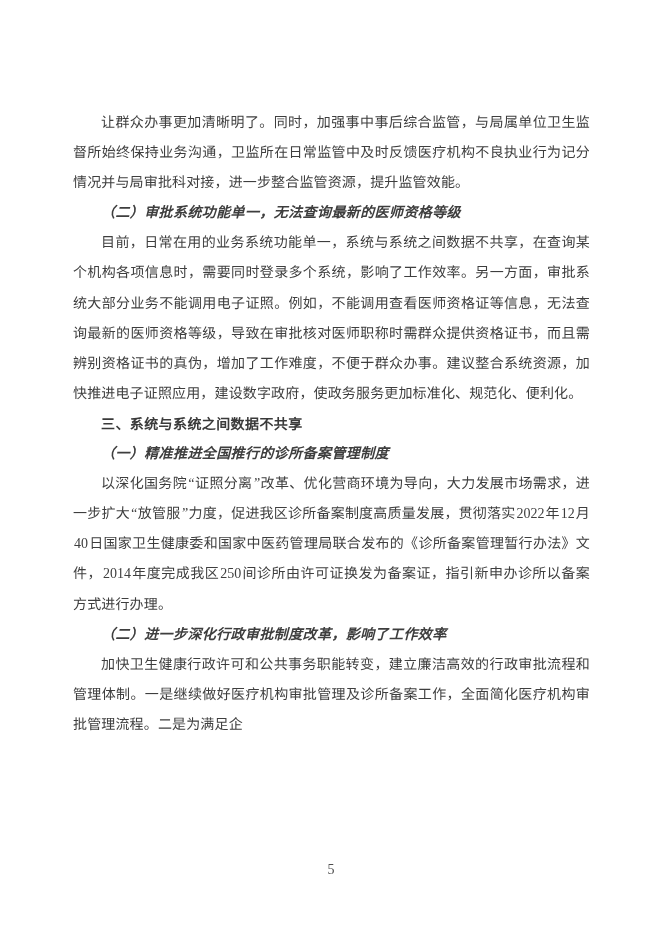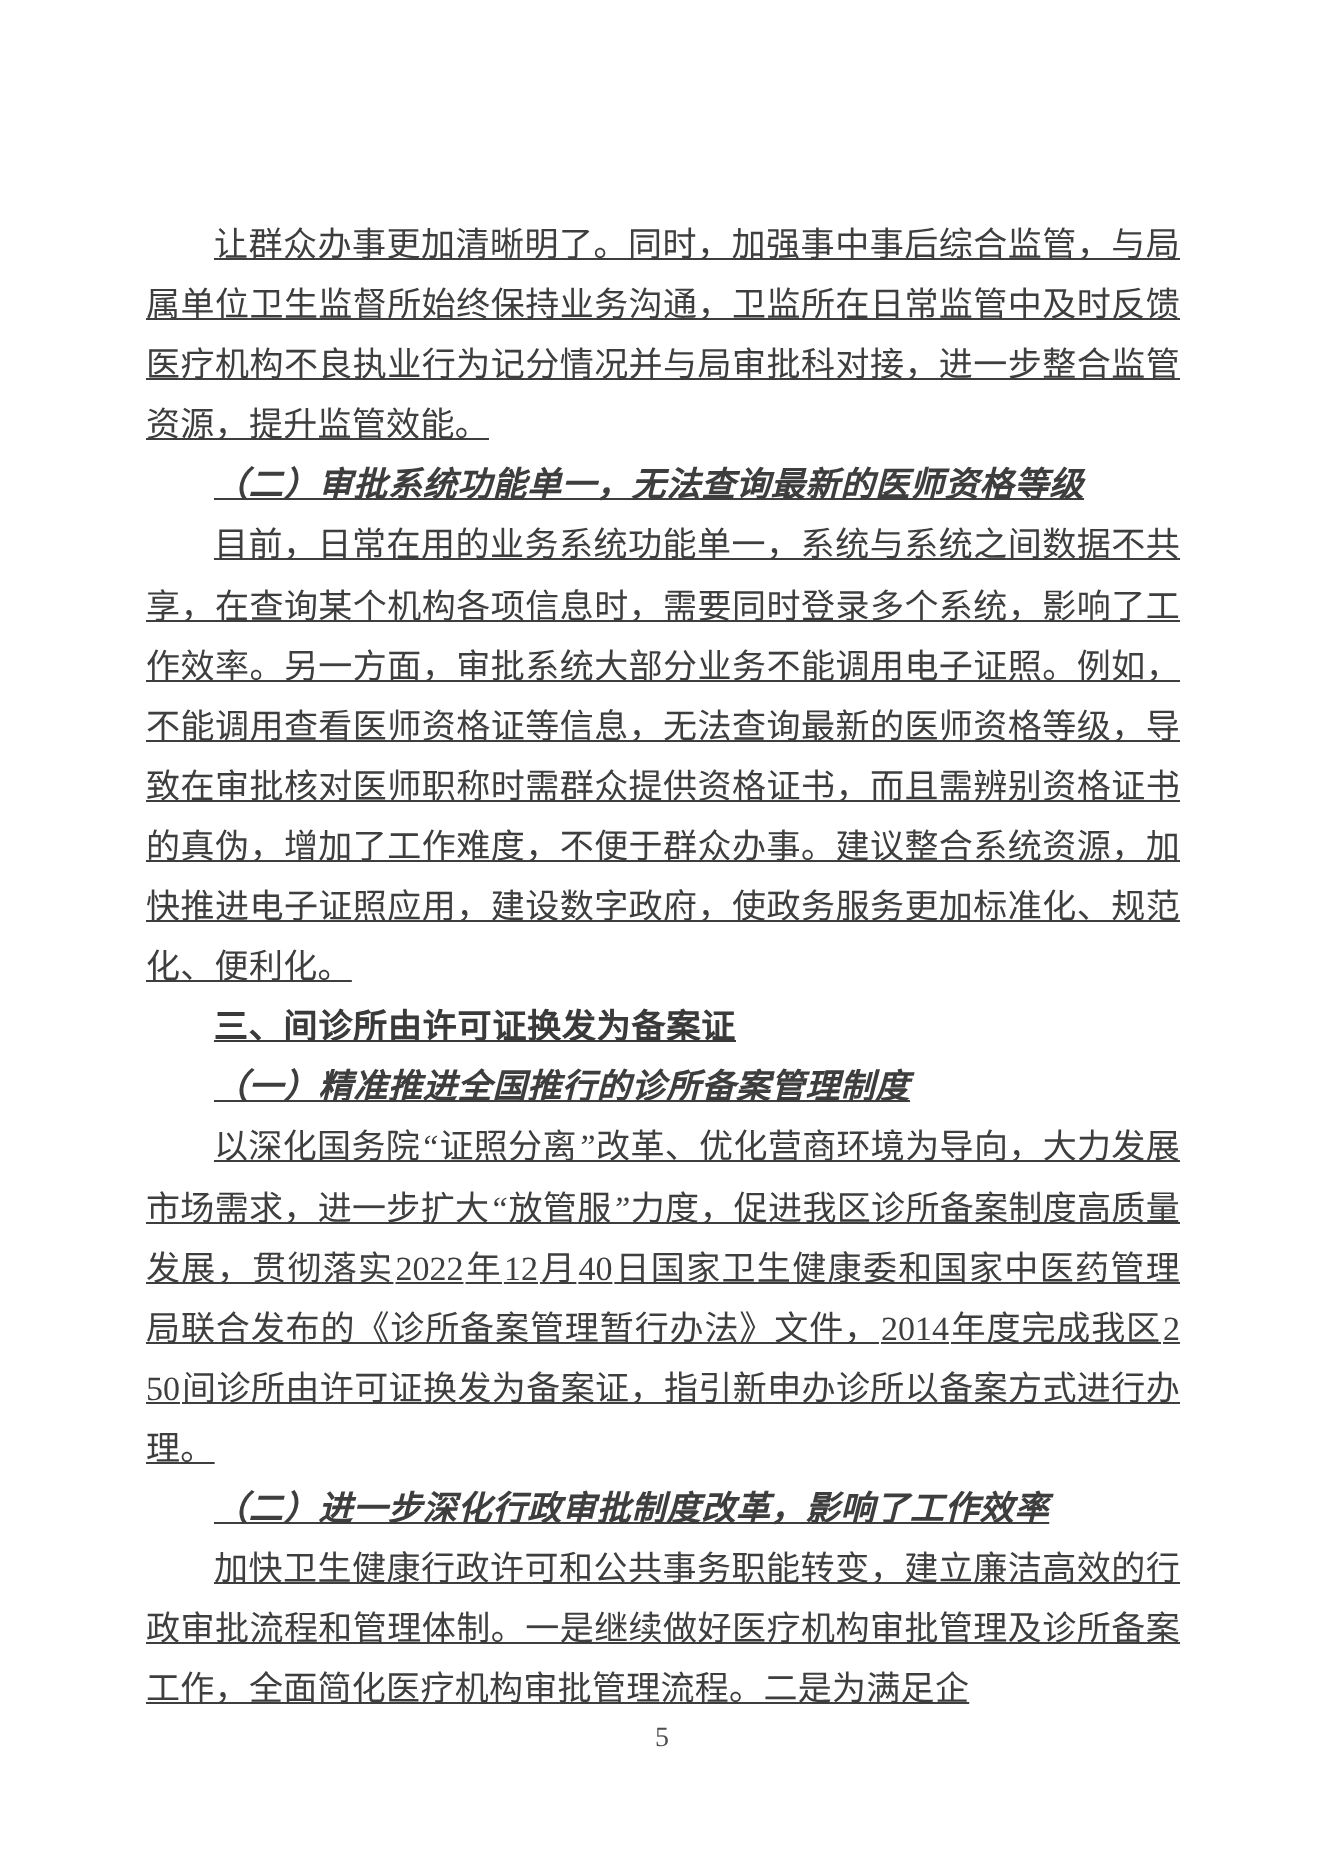--- a/index.html
+++ b/index.html
@@ -31,27 +31,26 @@
     left: 73px;
     top: 108px;
     width: 517px;
   }
 
   
   .block {
     margin: 0;
     padding: 0;
     color: #3e3e3e;
-    font-size: 17px;
+    font-size: 14px;
     line-height: 30.1px;
     letter-spacing: 0.15px;
     text-align: justify;
     text-justify: inter-ideograph;
     word-break: break-all;
-    text-decoration: underline;
   }
 
   
   .para {
     text-indent: 2em;
     font-family: "Liberation Serif", "DejaVu Serif", serif;
     font-weight: 400;
     font-style: italic;
     font-synthesis: none;
   }
@@ -107,21 +106,21 @@
 <div class="page">
 
   <div class="text-column">
 
     <p class="block para gap-0">让群众办事更加清晰明了。同时，加强事中事后综合监管，与局属单位卫生监督所始终保持业务沟通，卫监所在日常监管中及时反馈医疗机构不良执业行为记分情况并与局审批科对接，进一步整合监管资源，提升监管效能。</p>
 
     <p class="block heading-sub">（二）审批系统功能单一，无法查询最新的医师资格等级</p>
 
     <p class="block para">目前，日常在用的业务系统功能单一，系统与系统之间数据不共享，在查询某个机构各项信息时，需要同时登录多个系统，影响了工作效率。另一方面，审批系统大部分业务不能调用电子证照。例如，不能调用查看医师资格证等信息，无法查询最新的医师资格等级，导致在审批核对医师职称时需群众提供资格证书，而且需辨别资格证书的真伪，增加了工作难度，不便于群众办事。建议整合系统资源，加快推进电子证照应用，建设数字政府，使政务服务更加标准化、规范化、便利化。</p>
 
-    <p class="block heading-section">三、间诊所由许可证换发为备案证</p>
+    <p class="block heading-section">三、系统与系统之间数据不共享</p>
 
     <p class="block heading-sub">（一）精准推进全国推行的诊所备案管理制度</p>
 
     <p class="block para">以深化国务院“证照分离”改革、优化营商环境为导向，大力发展市场需求，进一步扩大“放管服”力度，促进我区诊所备案制度高质量发展，贯彻落实<span class="lat">2022</span>年<span class="lat">12</span>月<span class="lat">40</span>日国家卫生健康委和国家中医药管理局联合发布的《诊所备案管理暂行办法》文件，<span class="lat">2014</span>年度完成我区<span class="lat">250</span>间诊所由许可证换发为备案证，指引新申办诊所以备案方式进行办理。</p>
 
     <p class="block heading-sub">（二）进一步深化行政审批制度改革，影响了工作效率</p>
 
     <p class="block para">加快卫生健康行政许可和公共事务职能转变，建立廉洁高效的行政审批流程和管理体制。一是继续做好医疗机构审批管理及诊所备案工作，全面简化医疗机构审批管理流程。二是为满足企</p>
 
   </div>

